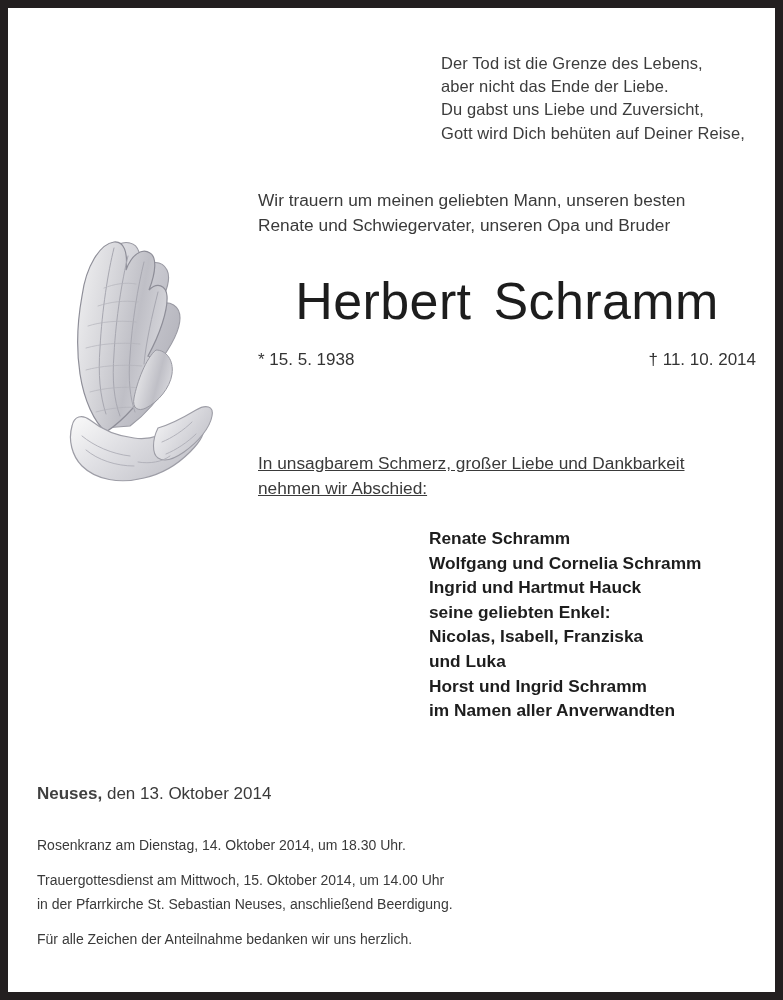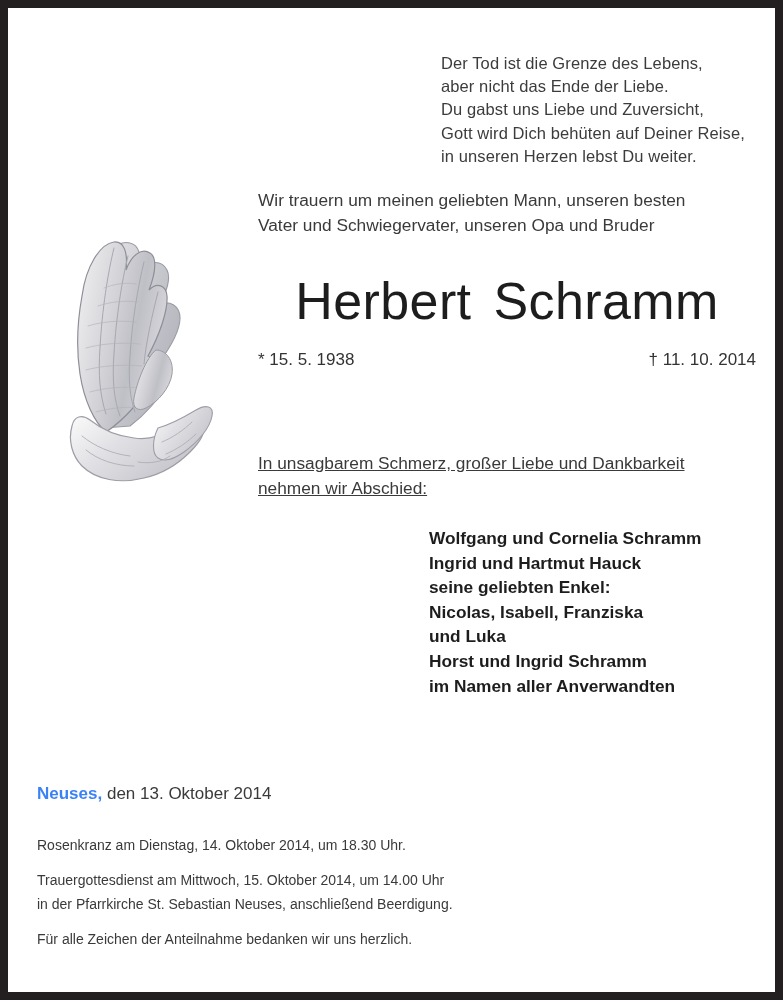--- a/index.html
+++ b/index.html
@@ -128,21 +128,21 @@
   .place-line {
     position: absolute;
     left: 29px;
     top: 776px;
     font-size: 17px;
     color: #3a3a3a;
     white-space: nowrap;
   }
   .place-line b {
     font-weight: bold;
-    color: #3b82f6;
+    color: #404040;
   }
 
   .services {
     position: absolute;
     left: 29px;
     top: 825px;
     width: 700px;
     font-size: 14px;
     color: #3a3a3a;
   }
@@ -228,43 +228,43 @@
       </svg>
     </div>
 
     <div class="col">
 
       <div class="poem">
         <div>Der Tod ist die Grenze des Lebens,</div>
         <div>aber nicht das Ende der Liebe.</div>
         <div>Du gabst uns Liebe und Zuversicht,</div>
         <div>Gott wird Dich behüten auf Deiner Reise,</div>
-        <div>in unseren Herzen lebst Du weiter.</div>
       </div>
 
       <div class="intro">
         <div>Wir trauern um meinen geliebten Mann, unseren besten</div>
-        <div>Vater und Schwiegervater, unseren Opa und Bruder</div>
+        <div>Renate und Schwiegervater, unseren Opa und Bruder</div>
       </div>
 
       <div class="name">
         <span>Herbert</span><span class="gap"></span><span>Schramm</span>
       </div>
 
       <div class="dates">
         <span>* 15. 5. 1938</span>
         <span>† 11. 10. 2014</span>
       </div>
 
       <div class="farewell">
         <div>In unsagbarem Schmerz, großer Liebe und Dankbarkeit</div>
         <div>nehmen wir Abschied:</div>
       </div>
 
       <div class="survivors">
+        <div>Renate Schramm</div>
         <div>Wolfgang und Cornelia Schramm</div>
         <div>Ingrid und Hartmut Hauck</div>
         <div>seine geliebten Enkel:</div>
         <div>Nicolas, Isabell, Franziska</div>
         <div>und Luka</div>
         <div>Horst und Ingrid Schramm</div>
         <div>im Namen aller Anverwandten</div>
       </div>
 
     </div>

